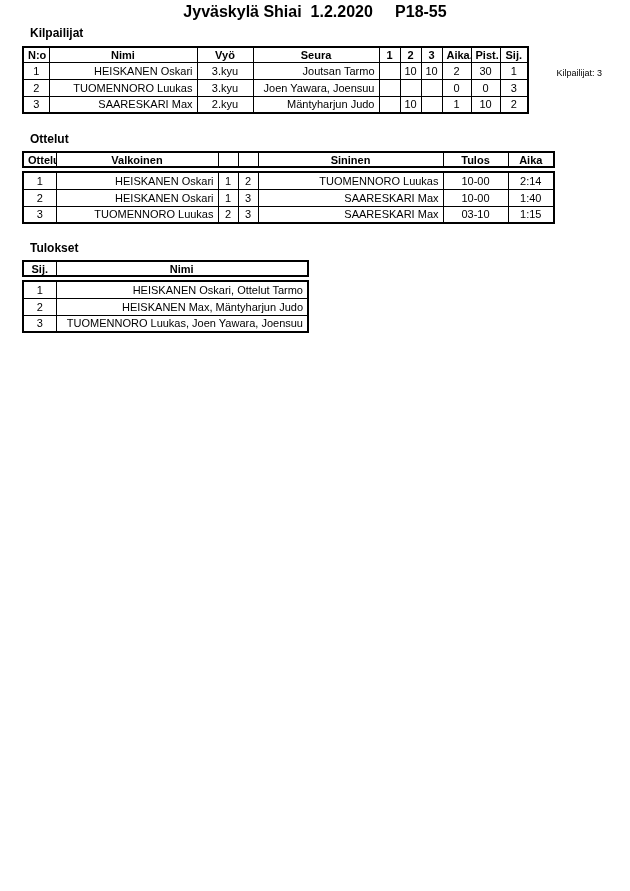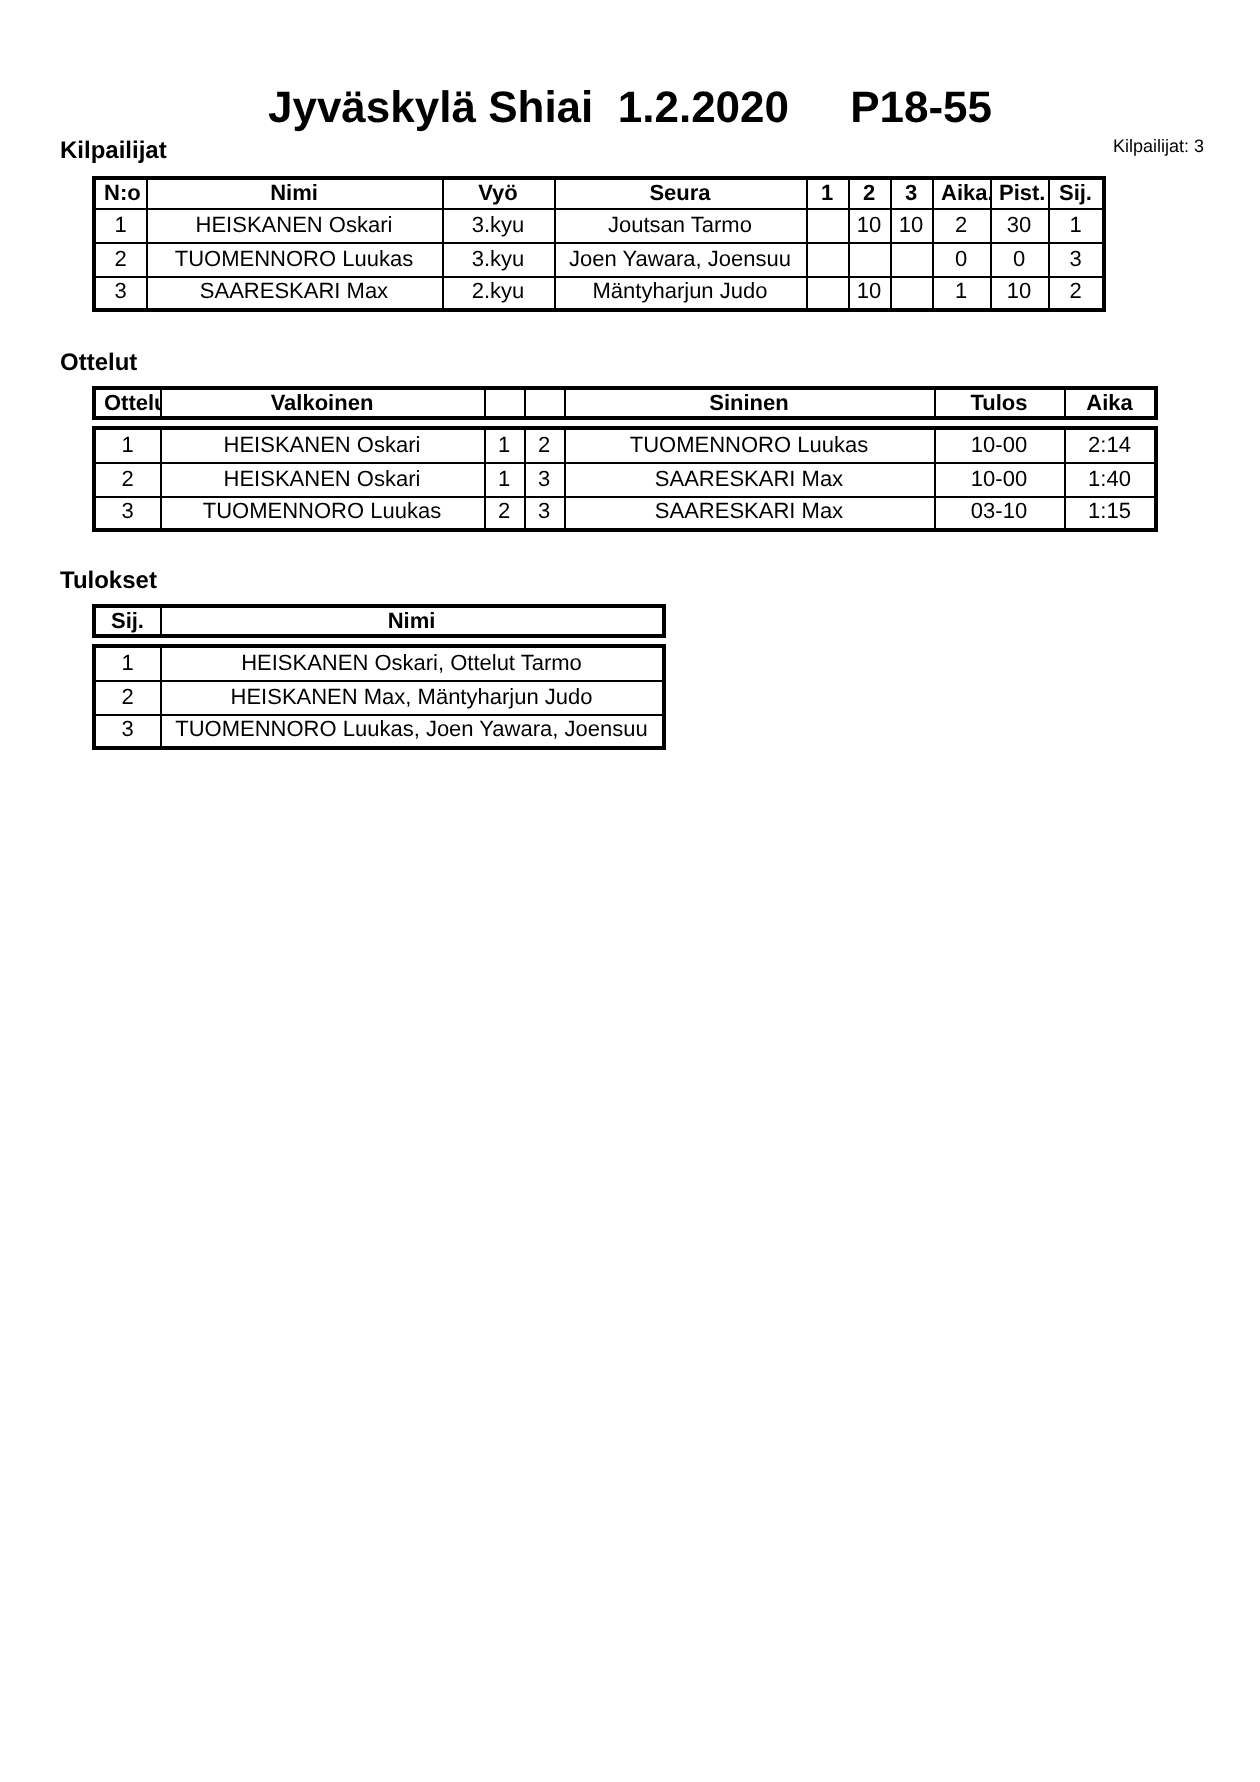--- a/index.html
+++ b/index.html
@@ -5,62 +5,61 @@
   * { margin: 0; padding: 0; box-sizing: border-box; }
   html, body { background: #ffffff; }
   body {
     width: 630px; height: 891px;
     position: relative;
     font-family: "Liberation Sans", sans-serif;
     color: #000;
     overflow: hidden;
   }
   .page-title {
-    margin-top: 42px;
     text-align: center;
-    font-size: 22px;
+    font-size: 16px;
     font-weight: bold;
     line-height: 24px;
     white-space: pre;
   }
   .competitors-count {
     position: absolute;
     top: 68px; right: 28px;
     font-size: 9px;
   }
   .section-title {
     font-size: 12px;
     font-weight: bold;
   }
   .kilp-title   { width: 445px; margin: 2px 0 6px 30px; }
   .ottelut-title{ width: 533px; margin: 18px 0 5px 30px; }
   .tulokset-title{ width: 287px; margin: 17px 0 5px 30px; }
 
   table {
     border-collapse: collapse;
     table-layout: fixed;
-    margin-left: 46px;
+    margin-left: 22px;
     font-size: 11px;
     border: 2px solid #000;
   }
   .t-kilp  { width: 507px; }
   .t-ott   { width: 533px; }
   .t-tul   { width: 287px; }
   .gap     { margin-top: 3px; }
   th, td {
     border: 1px solid #000;
     height: 17px;
     padding: 0 4px;
     overflow: hidden;
     white-space: nowrap;
     vertical-align: middle;
   }
   th { font-weight: bold; text-align: center; height: 15px; }
   td.c { text-align: center; padding: 0 1px; }
-  td.l { text-align: center; }
+  td.l { text-align: right; }
 </style>
 </head>
 <body>
 
 <div class="page-title">Jyväskylä Shiai  1.2.2020     P18-55</div>
 <div class="competitors-count">Kilpailijat: 3</div>
 
 <div class="section-title kilp-title">Kilpailijat</div>
 <table class="t-kilp">
   <colgroup>

